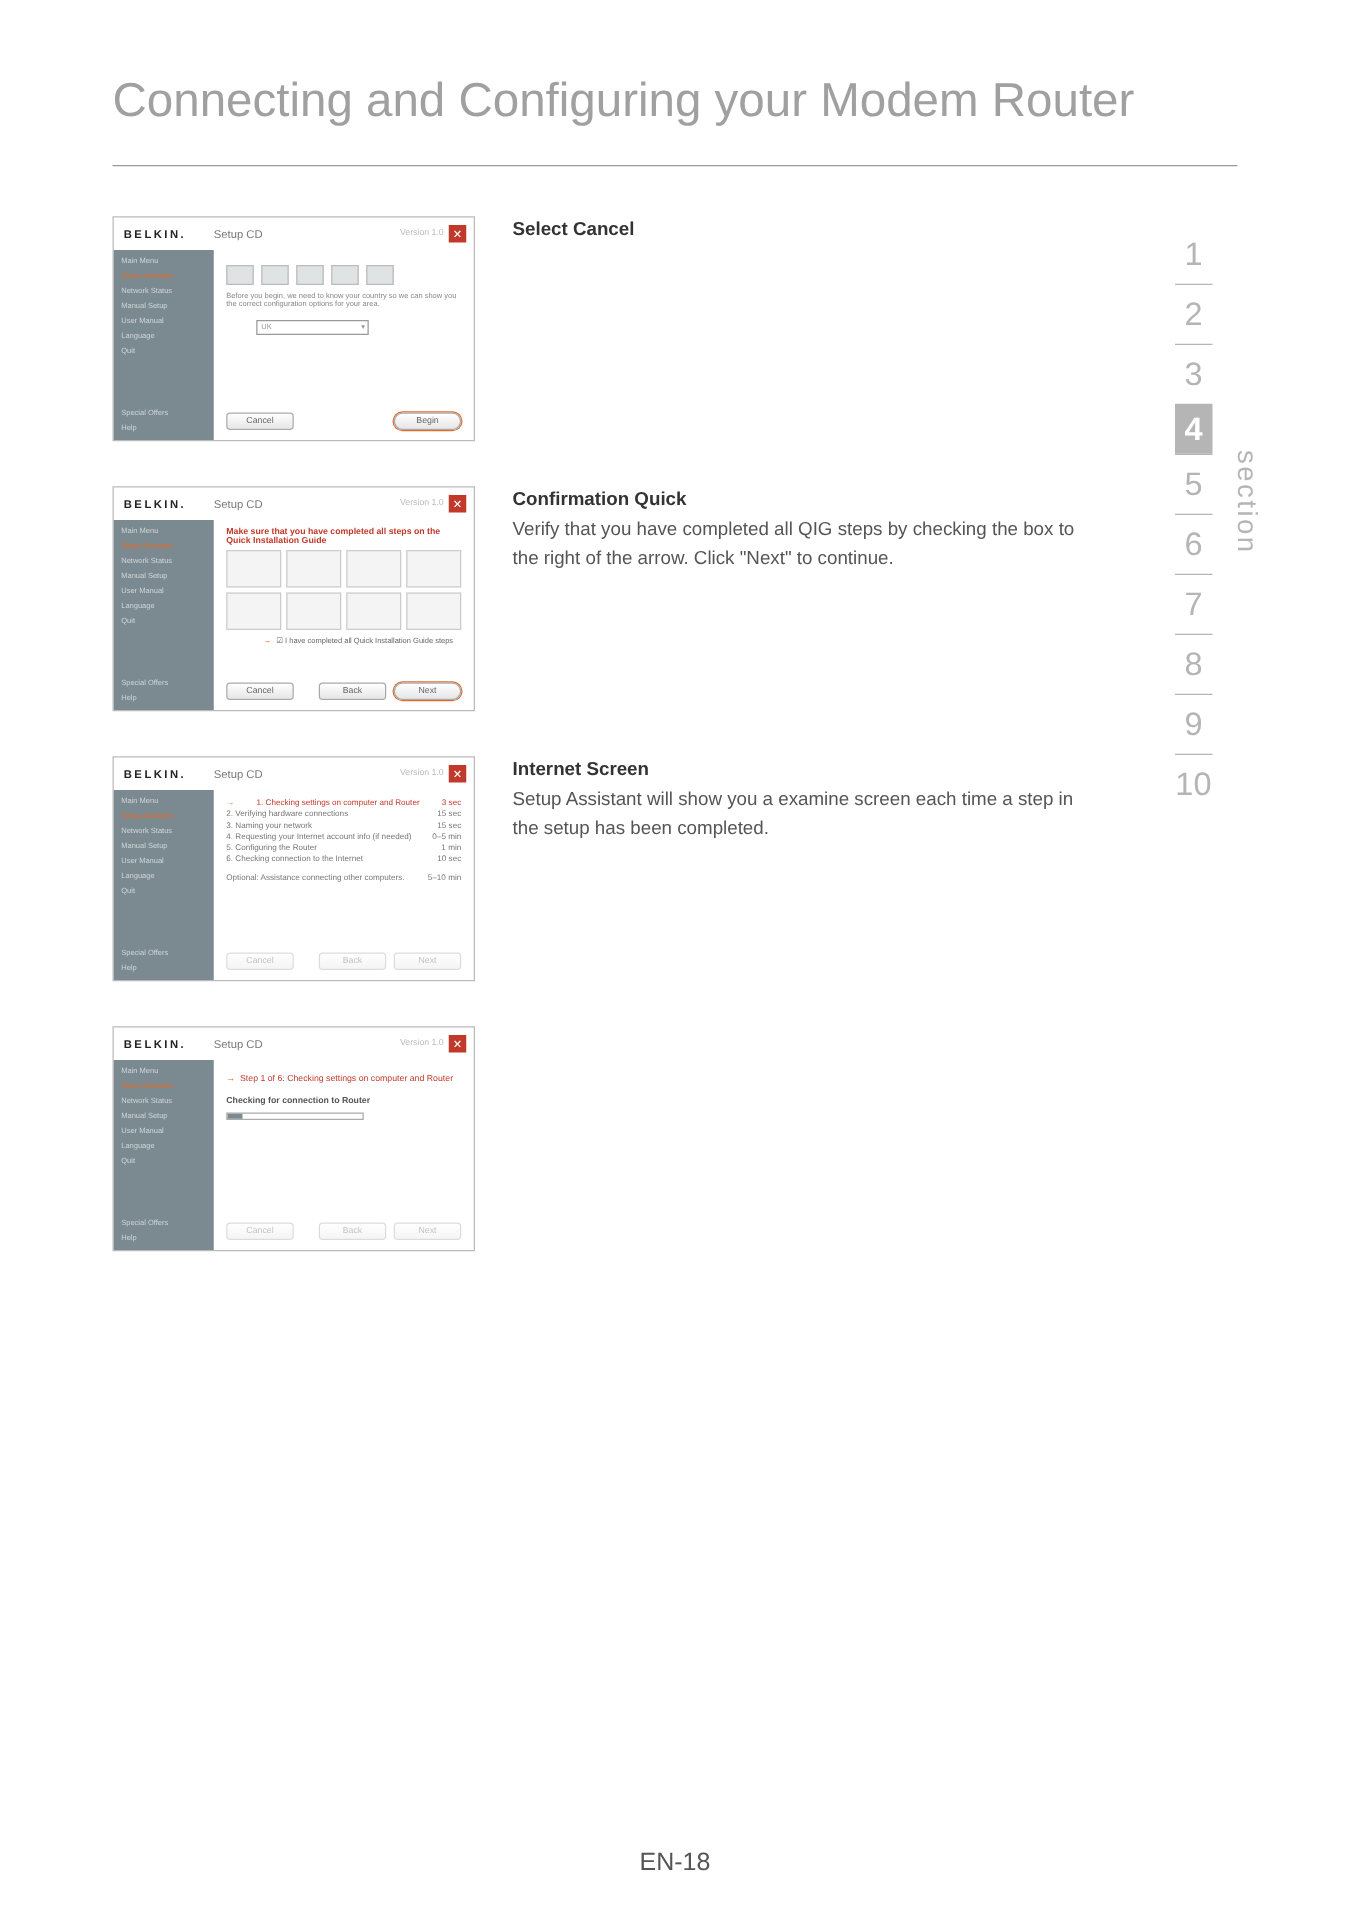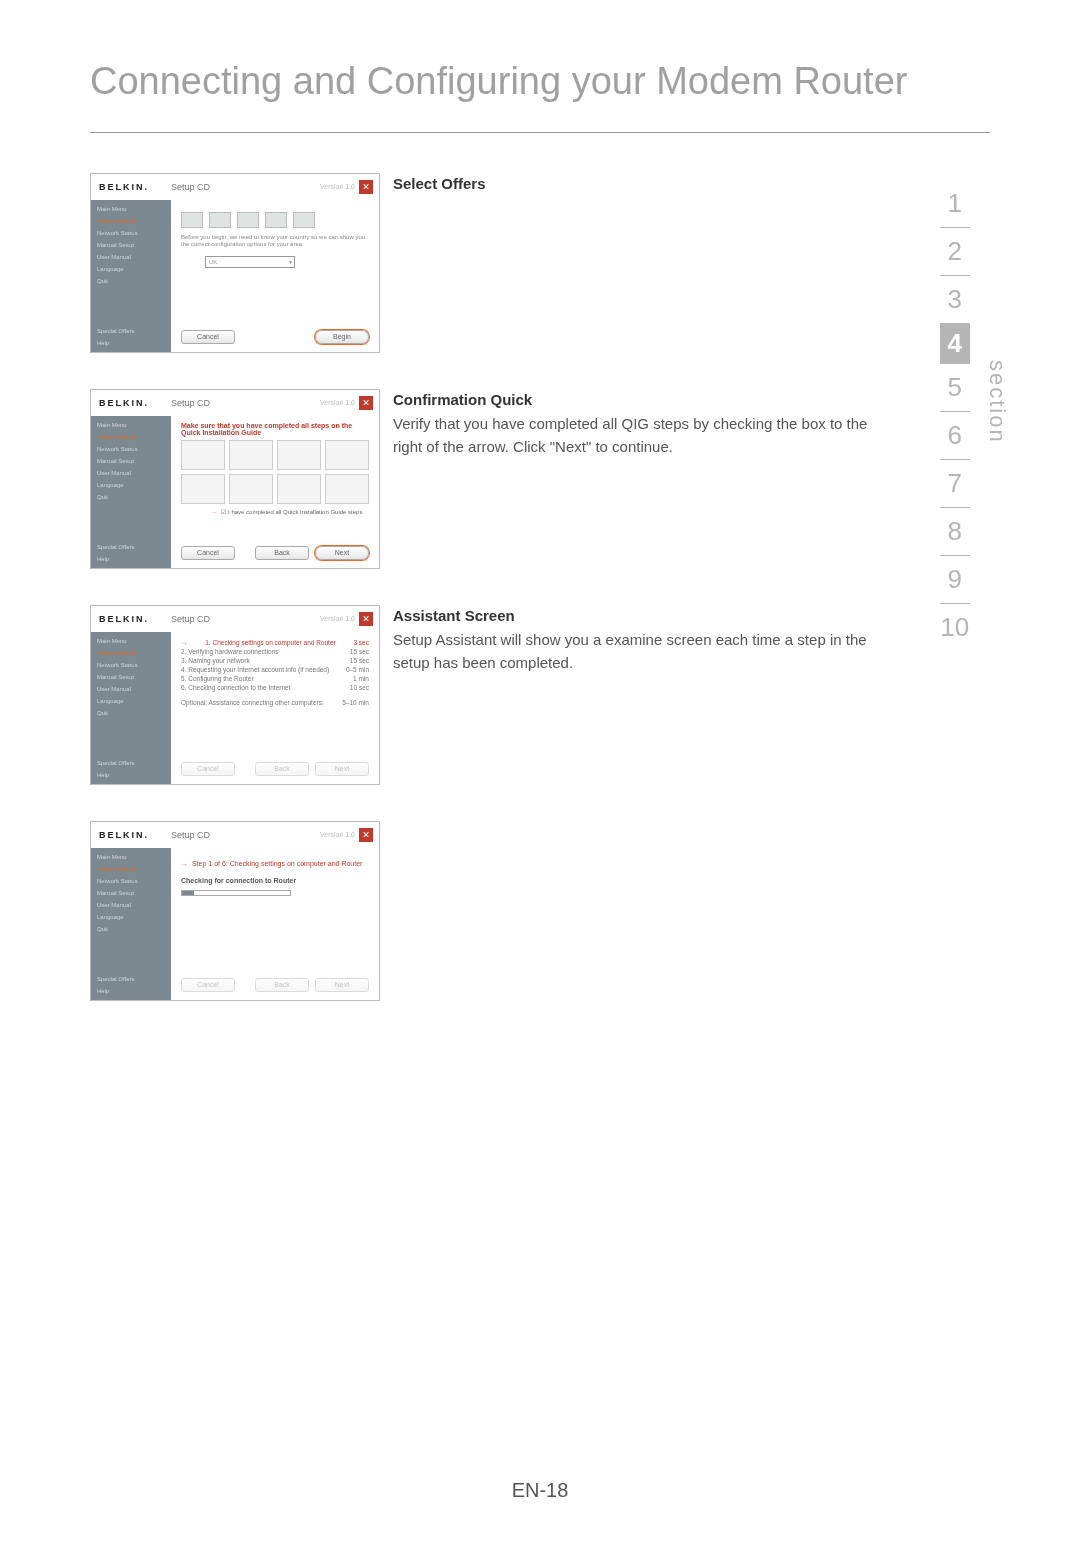--- a/index.html
+++ b/index.html
@@ -1,19 +1,19 @@
 <!DOCTYPE html>
 <html><head>
 <meta charset="utf-8">
 <style>
   * { margin:0; padding:0; box-sizing:border-box; }
   body { font-family:Arial,Helvetica,sans-serif; font-size:14px; color:#444; background:#fff; width:1080px; height:1542px; position:relative; }
   .page { padding:60px 90px 40px 90px; position:relative; height:100%; }
   .page-title { font-size:38px; color:#a0a0a0; font-weight:normal; line-height:1.15; border-bottom:1px solid #999; padding-bottom:28px; margin-bottom:40px; }
-  .content-row { display:flex; gap:13px; margin-bottom:36px; }
+  .content-row { display:flex; gap:30px; margin-bottom:36px; }
   .shot { width:290px; flex:0 0 290px; }
   .desc { flex:1; font-size:15px; color:#555; line-height:1.5; padding-right:110px; }
   .desc h3 { font-size:15px; font-weight:bold; color:#333; margin-bottom:2px; }
   
   .section-nav { position:absolute; right:70px; top:180px; display:flex; align-items:flex-start; gap:14px; }
   .section-list { display:flex; flex-direction:column; align-items:center; }
   .section-list span { font-size:26px; color:#b5b5b5; padding:8px 0; }
   .section-list hr { width:30px; border:none; border-top:1px solid #b5b5b5; }
   .section-list .active { background:#b5b5b5; color:#fff; padding:4px 8px; font-weight:bold; }
   .section-label { writing-mode:vertical-rl; font-size:22px; color:#b5b5b5; margin-top:180px; letter-spacing:2px; }
@@ -117,21 +117,21 @@
             <div class="dd">UK</div>
             <div class="btnrow">
               <div class="btn">Cancel</div>
               <div class="btn circ">Begin</div>
             </div>
           </div>
         </div>
       </div>
     </div>
     <div class="desc">
-      <h3>Select Offers</h3>
+      <h3>Select Cancel</h3>
     </div>
   </div>
 
   <div class="content-row">
     <div class="shot">
       <div class="win">
         <div class="win-top">
           <div class="win-logo">BELKIN.</div>
           <div class="win-title">Setup CD</div>
           <div class="win-ver">Version 1.0</div>
@@ -241,21 +241,21 @@
               <div style="display:flex;gap:6px;">
                 <div class="btn" style="opacity:.4">Back</div>
                 <div class="btn" style="opacity:.4">Next</div>
               </div>
             </div>
           </div>
         </div>
       </div>
     </div>
     <div class="desc">
-      <h3>Assistant Screen</h3>
+      <h3>Internet Screen</h3>
       <p>Setup Assistant will show you a examine screen each time a step in the setup has been completed.</p>
     </div>
   </div>
 
   <div class="content-row">
     <div class="shot">
       <div class="win">
         <div class="win-top">
           <div class="win-logo">BELKIN.</div>
           <div class="win-title">Setup CD</div>

